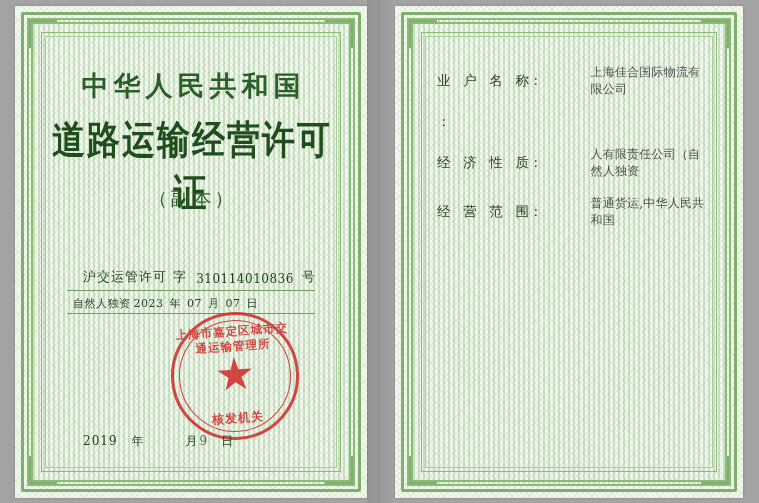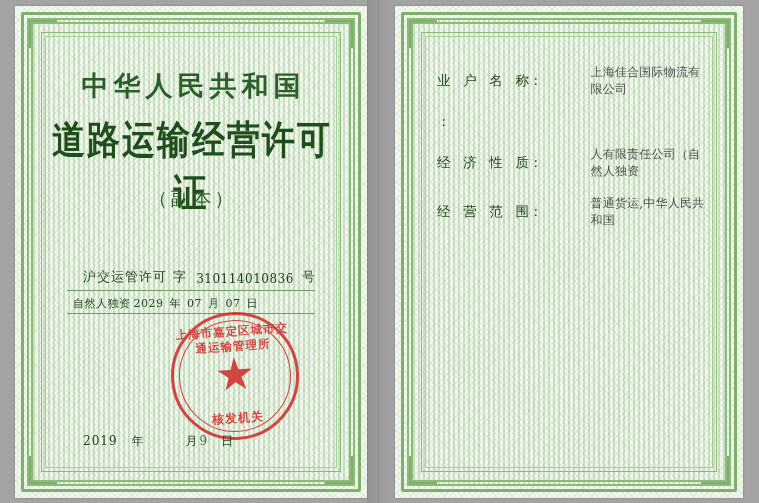--- a/index.html
+++ b/index.html
@@ -294,21 +294,21 @@
       <div class="rule r1"></div>
 
       <div class="lic-row">
         <span class="lab">沪交运管许可</span>
         <span class="zi">字</span>
         <span class="num">310114010836</span>
         <span class="hao">号</span>
       </div>
 
       <div class="valid-row">
-        <span>自然人独资</span><span class="v">2029</span><span class="v">年</span><span class="v">07</span><span class="v">月</span><span class="v">07</span><span class="v">日</span>
+        <span>自然人独资</span><span class="v">2023</span><span class="v">年</span><span class="v">07</span><span class="v">月</span><span class="v">07</span><span class="v">日</span>
       </div>
 
       <div class="rule r2"></div>
 
       <div class="seal">
         <div class="seal-inner"></div>
         <div class="seal-top-text">上海市嘉定区城市交通运输管理所</div>
         <div class="seal-star"></div>
         <div class="seal-bottom-text">核发机关</div>
       </div>

